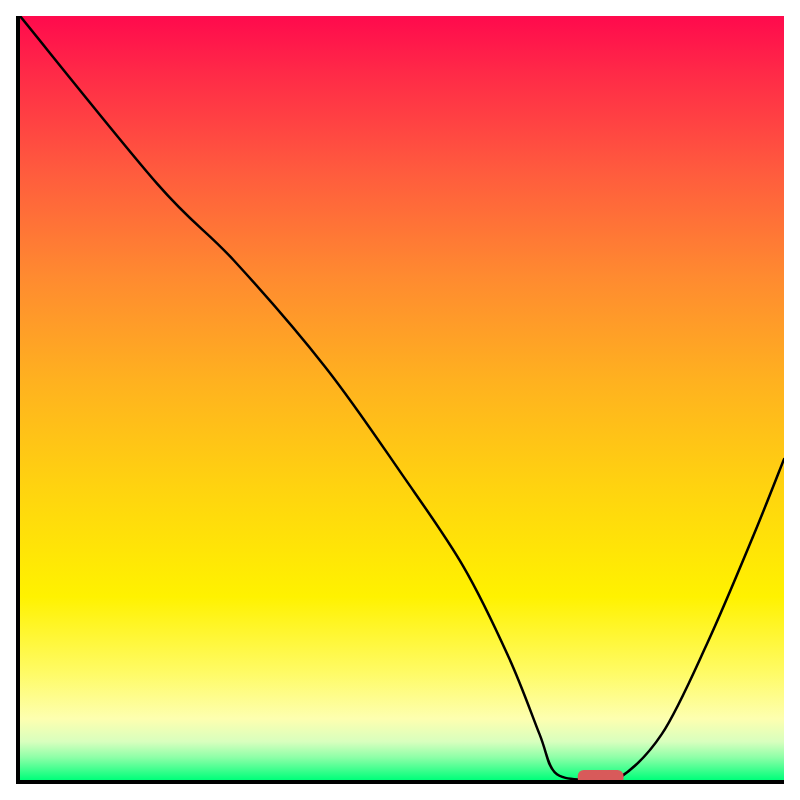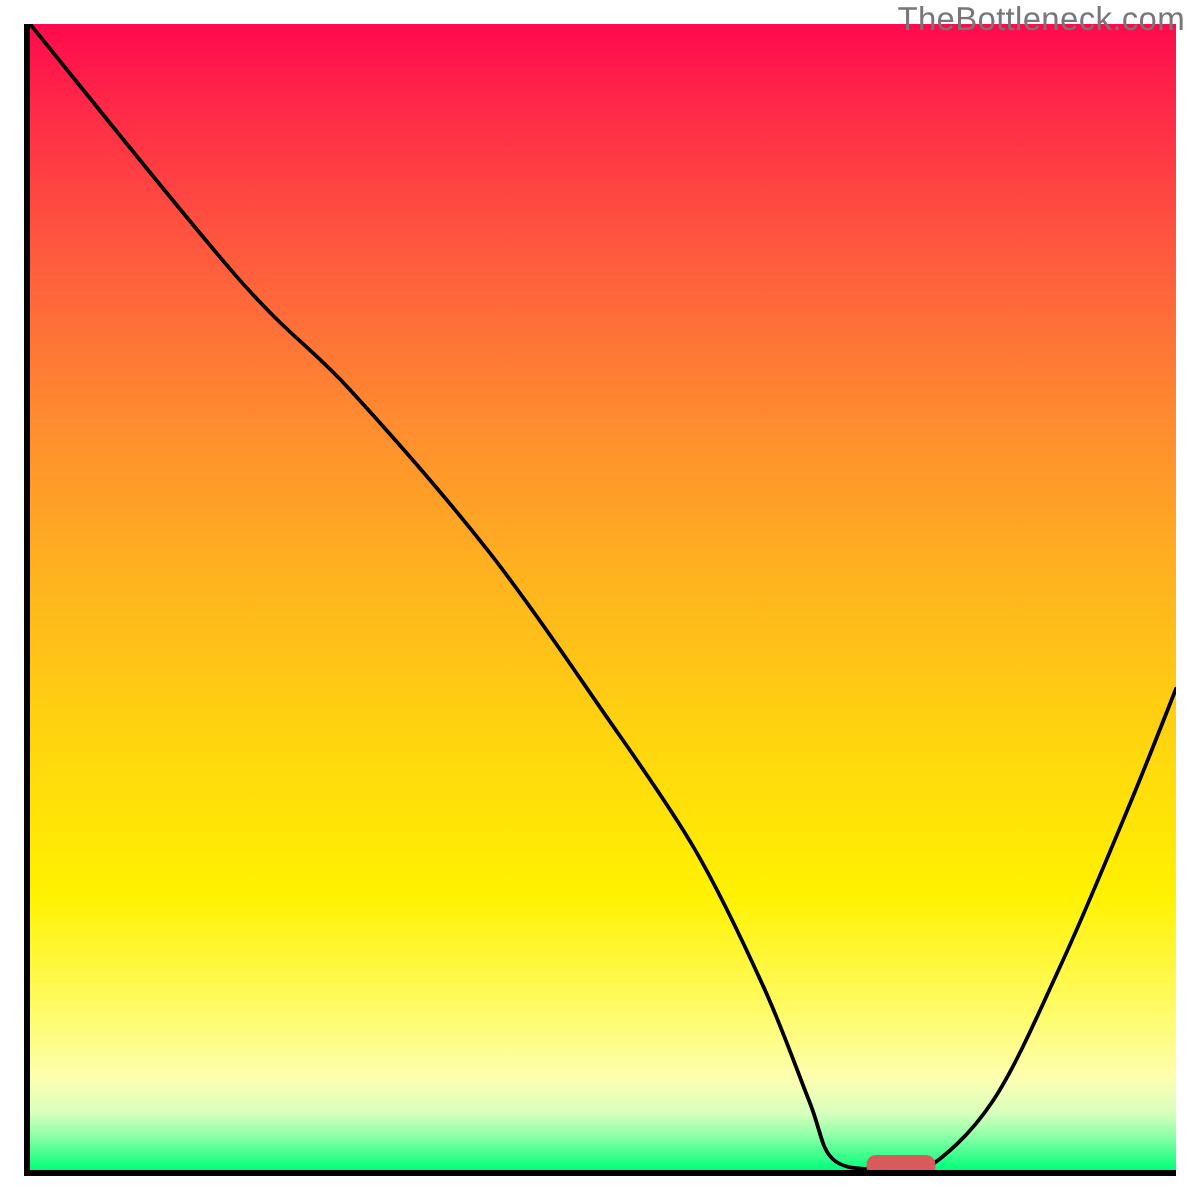--- a/index.html
+++ b/index.html
@@ -82,14 +82,13 @@
 
   <div class="plot-area">
     <div class="gradient-bg"></div>
 
     <svg class="curve-svg" viewBox="0 0 764 764" preserveAspectRatio="none">
       <path id="curve-path" class="curve-path" d="M 0 0 C 22.919999999999998 28.01333333333332, 101.86666666666665 127.33333333333326, 137.51999999999998 168.07999999999993 C 173.17333333333332 208.8266666666666, 185.90666666666667 213.92000000000002, 213.92000000000002 244.48000000000002 C 241.93333333333337 275.04, 277.5866666666667 315.7866666666667, 305.6 351.44 C 333.61333333333334 387.0933333333333, 359.08000000000004 425.2933333333333, 382 458.4 C 404.91999999999996 491.50666666666666, 425.2933333333333 519.52, 443.11999999999995 550.0799999999999 C 460.9466666666666 580.6399999999999, 476.2266666666667 613.7466666666667, 488.96000000000004 641.76 C 501.6933333333334 669.7733333333333, 511.88 699.06, 519.52 718.16 C 527.16 737.26, 527.16 748.72, 534.8 756.36 C 542.4399999999999 764, 555.1733333333333 762.7266666666667, 565.36 764 C 575.5466666666667 765.2733333333333, 583.1866666666667 771.64, 595.9200000000001 764 C 608.6533333333334 756.36, 626.48 741.0799999999999, 641.76 718.16 C 657.04 695.24, 672.32 659.5866666666667, 687.6 626.48 C 702.88 593.3733333333333, 720.7066666666666 550.0799999999999, 733.4399999999999 519.52 C 746.1733333333333 488.96, 758.9066666666666 455.85333333333335, 764 443.12"></path>
       <rect id="marker-rect" class="marker" rx="6" ry="6" x="557.72" y="754" width="45.84000000000003" height="14"></rect>
     </svg>
   </div>
 
-  <div class="watermark">TheBottleneck.com</div>
 </div>
 
 </body></html>

